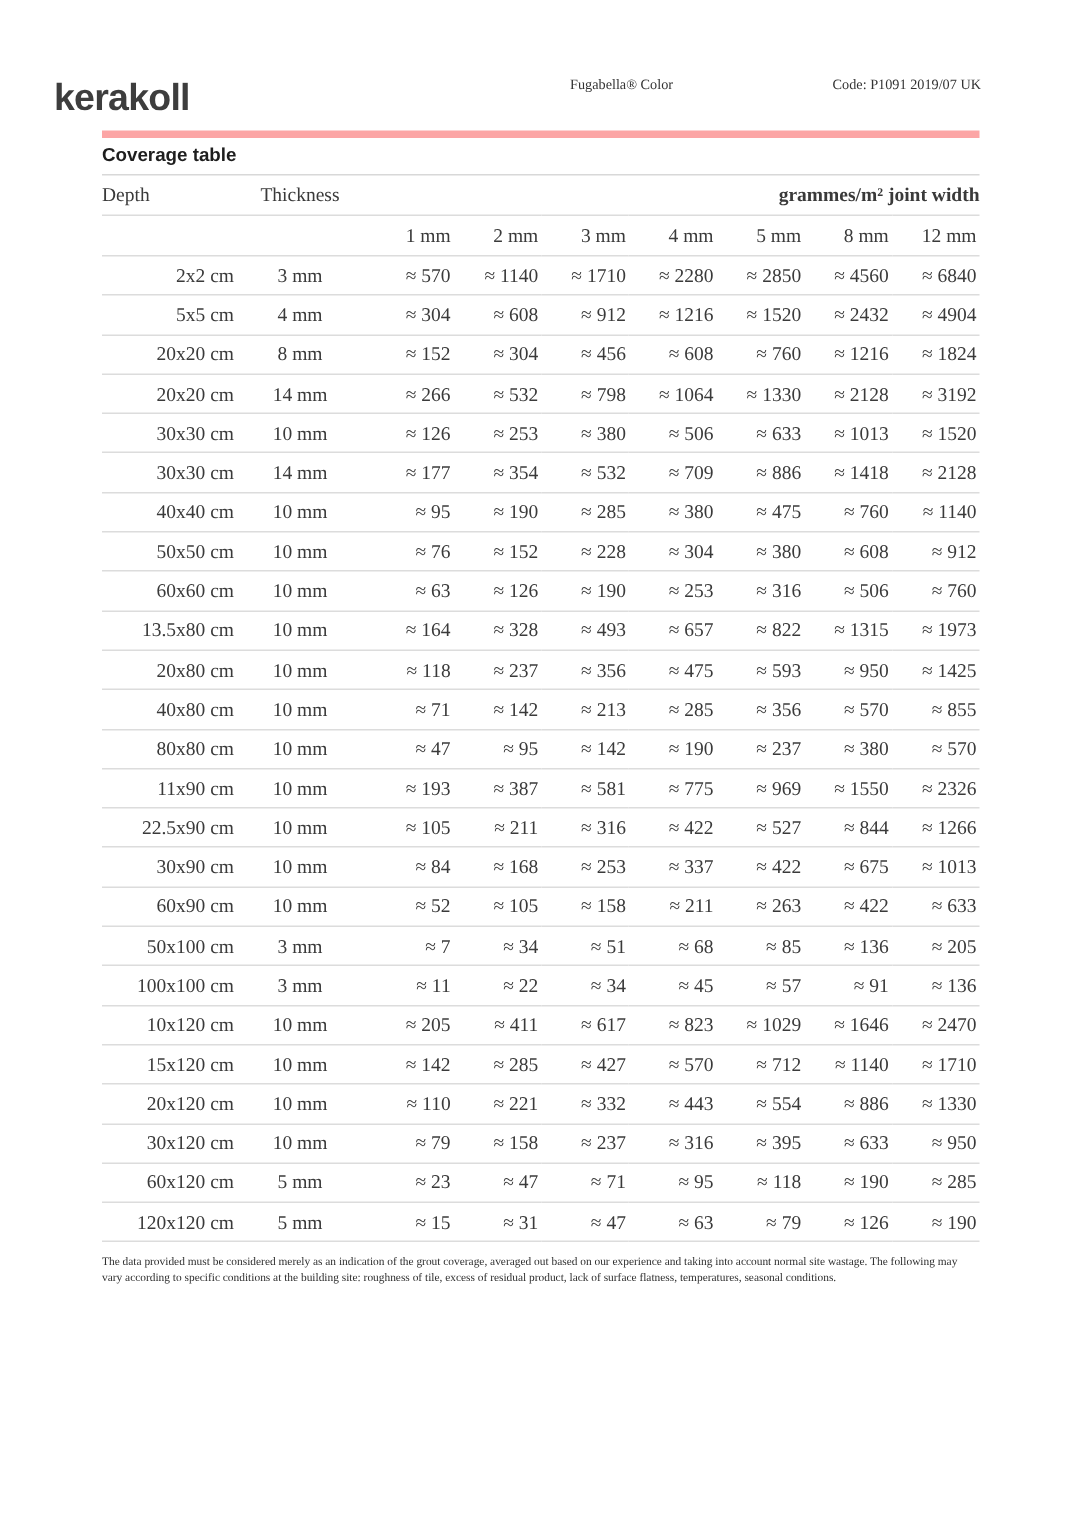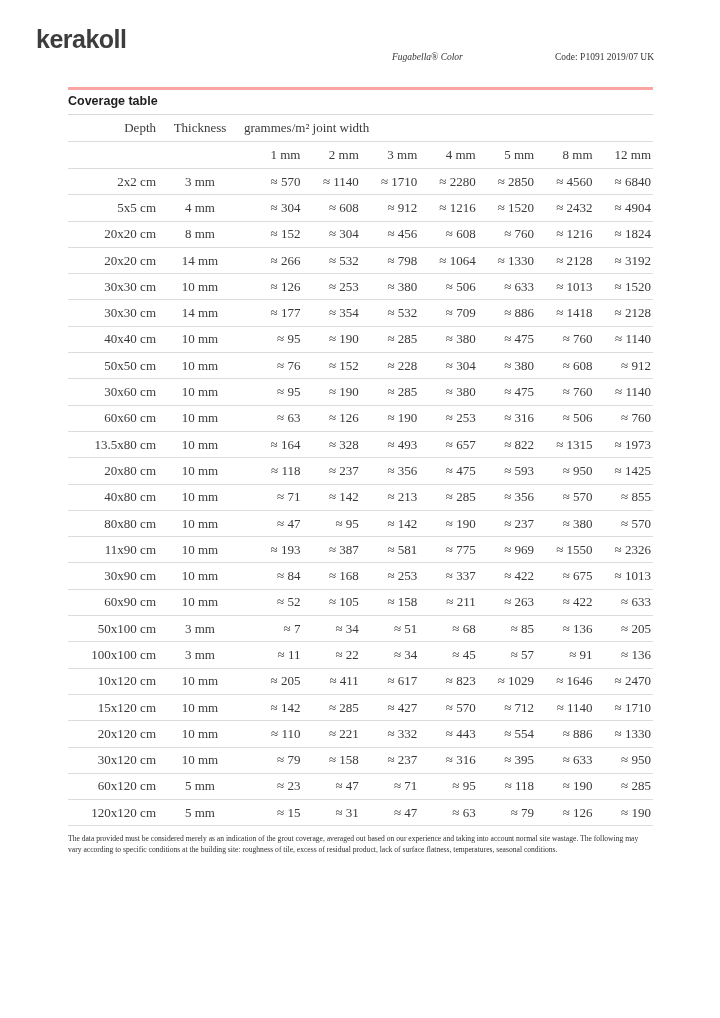--- a/index.html
+++ b/index.html
@@ -5,59 +5,59 @@
   html, body { margin: 0; padding: 0; }
   body {
     width: 720px; height: 1018px;
     background: #ffffff;
     position: relative;
     overflow: hidden;
     font-family: "Liberation Serif", serif;
     -webkit-font-smoothing: antialiased;
   }
   .logo {
-    position: absolute; left: 36px; top: 27px;
+    position: absolute; left: 36px; top: 53px;
     font-family: "Liberation Sans", sans-serif;
     font-weight: 700; font-size: 25px; line-height: 25px;
     letter-spacing: -0.5px; color: #3d3d3d; text-align: right;
   }
   .doc-title {
-    position: absolute; left: 392px; top: 52px;
-    font-size: 9.5px; color: #333333; font-style: italic;
+    position: absolute; left: 380px; top: 52px;
+    font-size: 9.5px; color: #333333;
   }
   .doc-code {
     position: absolute; right: 66px; top: 52px;
     font-size: 9.5px; color: #333333;
   }
   .content {
     position: absolute; left: 68px; top: 87px; width: 585px;
   }
   .section-title {
-    border-top: 3px solid #fca5a5;
+    border-top: 5px solid #fca5a5;
     border-bottom: 1px solid #d8d8d8;
     padding: 5px 0 6px 0;
     font-family: "Liberation Sans", sans-serif;
     font-weight: 700; font-size: 12.5px; line-height: 13px;
     color: #1e1e1e;
   }
   table.coverage {
     width: 585px; table-layout: fixed; border-collapse: collapse;
     font-family: "Liberation Serif", serif;
     font-size: 13px; color: #3a3a3a;
   }
   col.c-depth { width: 88px; }
   col.c-thick { width: 88px; }
   thead th {
     font-weight: 400; height: 26px;
     border-bottom: 1px solid #dcdcdc;
     padding: 0; vertical-align: middle;
   }
-  th.h-depth { text-align: right; }
+  th.h-depth { text-align: left; }
   th.h-thick { text-align: center; }
-  th.h-group { text-align: left; }
+  th.h-group { text-align: right; font-weight: bold; }
   th.h-w { text-align: right; padding-right: 2px; margin-top: 16px; }
   tbody td {
     height: 25.3px; padding: 0; vertical-align: middle;
     border-bottom: 1px solid #dcdcdc;
   }
   td.depth { text-align: right; }
   td.thickness { text-align: center; }
   td.val { text-align: right; padding-right: 2px; }
   .footnote {
     margin: 8px 0 0 0;
@@ -184,31 +184,20 @@
             <td class="thickness">10 mm</td>
             <td class="val">≈ 76</td>
             <td class="val">≈ 152</td>
             <td class="val">≈ 228</td>
             <td class="val">≈ 304</td>
             <td class="val">≈ 380</td>
             <td class="val">≈ 608</td>
             <td class="val">≈ 912</td>
           </tr>
           <tr>
-            <td class="depth">30x60 cm</td>
-            <td class="thickness">10 mm</td>
-            <td class="val">≈ 95</td>
-            <td class="val">≈ 190</td>
-            <td class="val">≈ 285</td>
-            <td class="val">≈ 380</td>
-            <td class="val">≈ 475</td>
-            <td class="val">≈ 760</td>
-            <td class="val">≈ 1140</td>
-          </tr>
-          <tr>
             <td class="depth">60x60 cm</td>
             <td class="thickness">10 mm</td>
             <td class="val">≈ 63</td>
             <td class="val">≈ 126</td>
             <td class="val">≈ 190</td>
             <td class="val">≈ 253</td>
             <td class="val">≈ 316</td>
             <td class="val">≈ 506</td>
             <td class="val">≈ 760</td>
           </tr>
@@ -259,20 +248,31 @@
           <tr>
             <td class="depth">11x90 cm</td>
             <td class="thickness">10 mm</td>
             <td class="val">≈ 193</td>
             <td class="val">≈ 387</td>
             <td class="val">≈ 581</td>
             <td class="val">≈ 775</td>
             <td class="val">≈ 969</td>
             <td class="val">≈ 1550</td>
             <td class="val">≈ 2326</td>
+          </tr>
+          <tr>
+            <td class="depth">22.5x90 cm</td>
+            <td class="thickness">10 mm</td>
+            <td class="val">≈ 105</td>
+            <td class="val">≈ 211</td>
+            <td class="val">≈ 316</td>
+            <td class="val">≈ 422</td>
+            <td class="val">≈ 527</td>
+            <td class="val">≈ 844</td>
+            <td class="val">≈ 1266</td>
           </tr>
           <tr>
             <td class="depth">30x90 cm</td>
             <td class="thickness">10 mm</td>
             <td class="val">≈ 84</td>
             <td class="val">≈ 168</td>
             <td class="val">≈ 253</td>
             <td class="val">≈ 337</td>
             <td class="val">≈ 422</td>
             <td class="val">≈ 675</td>

